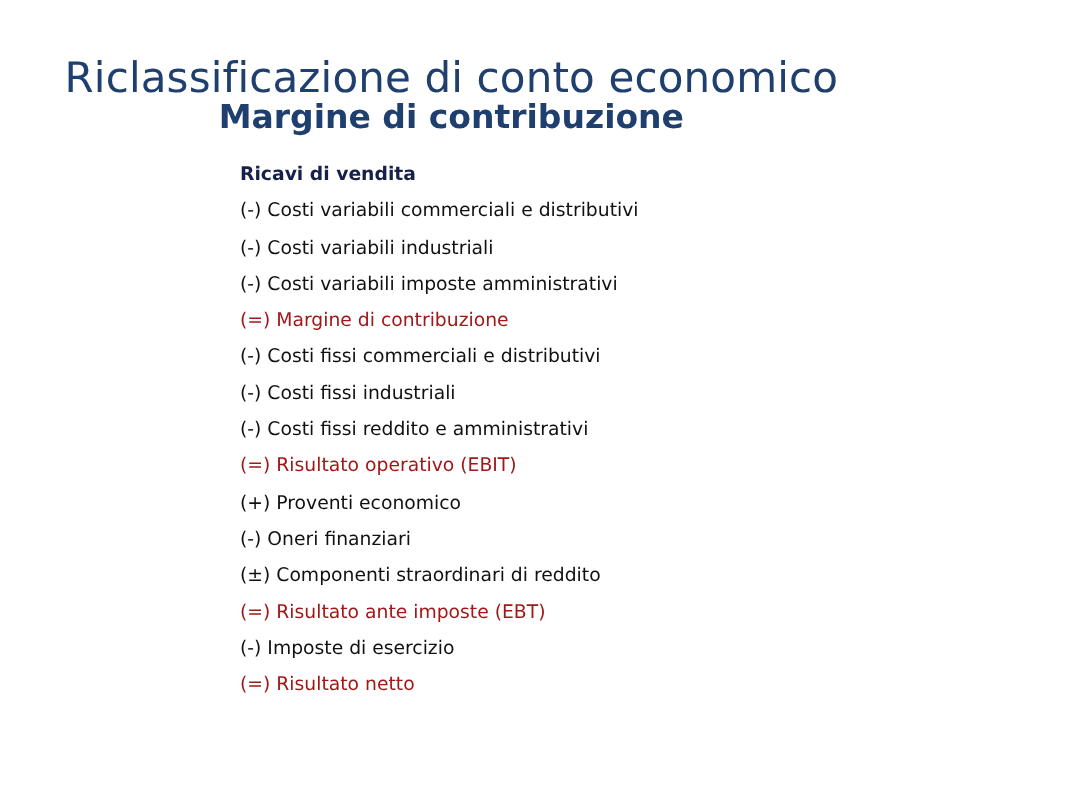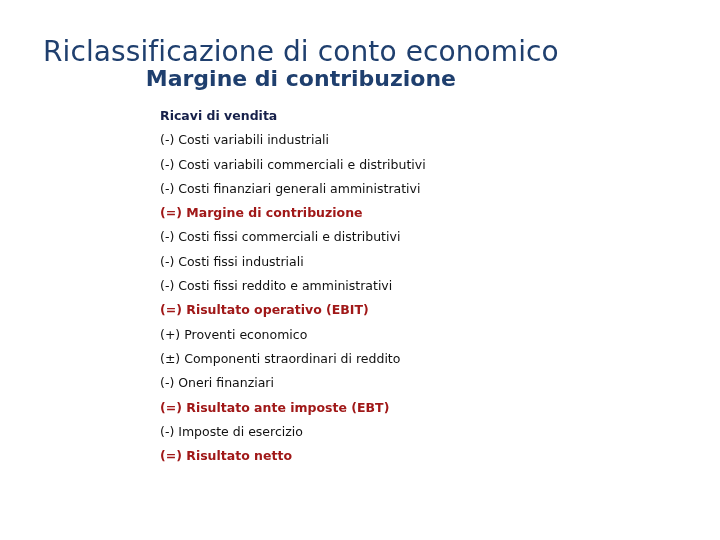--- a/index.html
+++ b/index.html
@@ -45,41 +45,41 @@
       line-height: 20px;
       font-size: 12.5px;
       color: #111111;
       white-space: nowrap;
     }
     .list li.head {
       font-weight: bold;
       color: #16204a;
     }
     .list li.result {
-      font-weight: bold;
+      font-weight: normal;
       color: #a01818;
     }
   </style>
 </head>
 <body>
 
 <div class="title-block">
   <div class="title-line1">Riclassificazione di conto economico</div>
   <div class="title-line2">Margine di contribuzione</div>
 </div>
 
 <ul class="list">
   <li class="head">Ricavi di vendita</li>
+  <li>(-) Costi variabili commerciali e distributivi</li>
   <li>(-) Costi variabili industriali</li>
-  <li>(-) Costi variabili commerciali e distributivi</li>
-  <li>(-) Costi finanziari generali amministrativi</li>
+  <li>(-) Costi variabili imposte amministrativi</li>
   <li class="result">(=) Margine di contribuzione</li>
   <li>(-) Costi fissi commerciali e distributivi</li>
   <li>(-) Costi fissi industriali</li>
   <li>(-) Costi fissi reddito e amministrativi</li>
   <li class="result">(=) Risultato operativo (EBIT)</li>
   <li>(+) Proventi economico</li>
+  <li>(-) Oneri finanziari</li>
   <li>(±) Componenti straordinari di reddito</li>
-  <li>(-) Oneri finanziari</li>
   <li class="result">(=) Risultato ante imposte (EBT)</li>
   <li>(-) Imposte di esercizio</li>
   <li class="result">(=) Risultato netto</li>
 </ul>
 
 </body></html>

